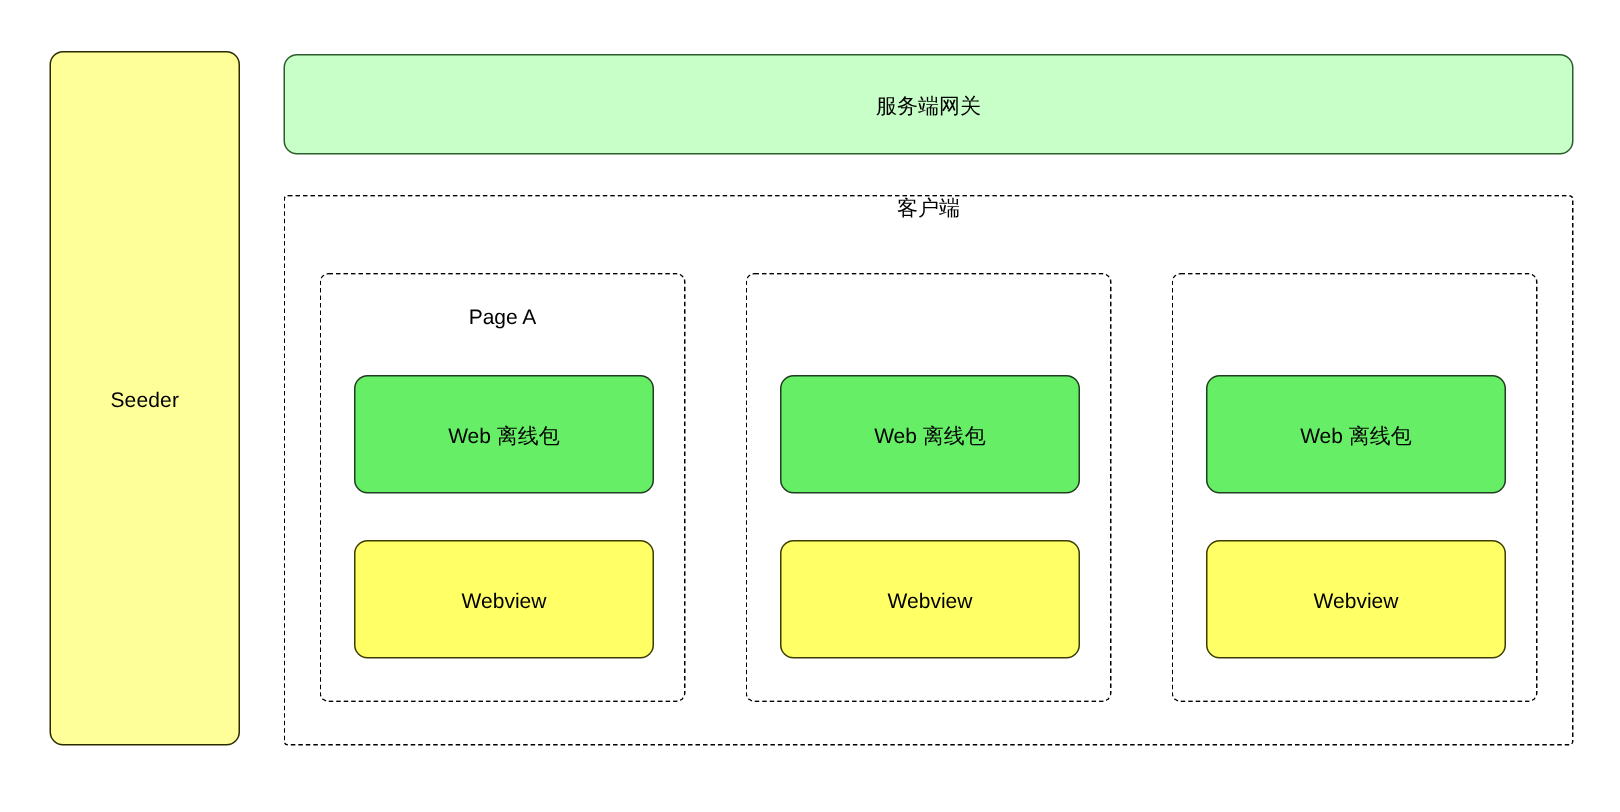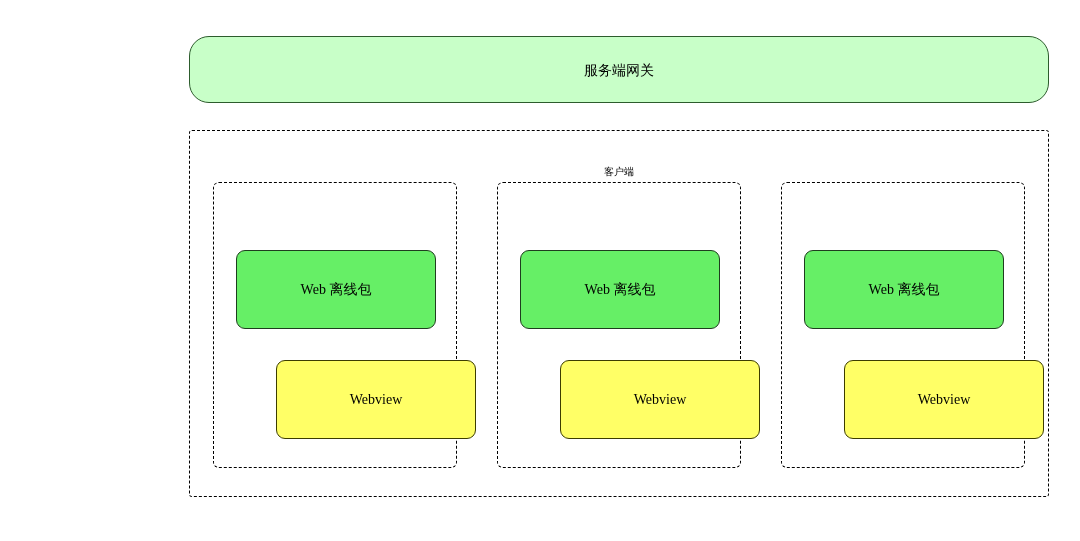--- a/index.html
+++ b/index.html
@@ -44,21 +44,21 @@
 
   
   .gateway {
     position: absolute;
     left: 189px;
     top: 36px;
     width: 860px;
     height: 67px;
     background: #c8ffc8;
     border: 1.4px solid #2d5c2d;
-    border-radius: 20px;
+    border-radius: 9px;
     box-sizing: border-box;
     display: flex;
     align-items: center;
     justify-content: center;
   }
   .gateway-label {
     font-size: 14px;
     line-height: 1;
   }
 
@@ -68,25 +68,25 @@
     left: 189px;
     top: 130px;
     width: 860px;
     height: 367px;
     border: 1.5px dashed #000000;
     border-radius: 3px;
     box-sizing: border-box;
   }
   .client-title {
     position: absolute;
-    top: 36px;
+    top: 0;
     left: 0;
     right: 0;
     text-align: center;
-    font-size: 10px;
+    font-size: 14px;
     line-height: 1;
   }
 
   
   .pages {
     position: absolute;
     left: 23px;
     top: 51px;
     right: 23px;
     height: 286px;
@@ -116,50 +116,52 @@
     left: 22px;
     width: 200px;
     height: 79px;
     border-radius: 9px;
     box-sizing: border-box;
     display: flex;
     align-items: center;
     justify-content: center;
     font-size: 14px;
     line-height: 1;
-    font-family: Liberation Serif, serif;
   }
   .box-offline {
     top: 67px;
     background: #66ef66;
     border: 1.4px solid #1f3d1f;
   }
   .box-webview {
     top: 177px;
     background: #ffff66;
     border: 1.4px solid #3d3d00;
-    margin-left: 40px;
   }
 </style>
 </head>
 <body>
 
 <div class="canvas">
 
+  <div class="seeder">
+    <span class="seeder-label">Seeder</span>
+  </div>
 
   <div class="gateway">
     <span class="gateway-label">服务端网关</span>
   </div>
 
   <div class="client">
     <div class="client-title">客户端</div>
 
     <div class="pages">
 
       <div class="page">
+        <div class="page-title">Page A</div>
         <div class="box box-offline">
           <span>Web 离线包</span>
         </div>
         <div class="box box-webview">
           <span>Webview</span>
         </div>
       </div>
 
       <div class="page">
         <div class="box box-offline">

